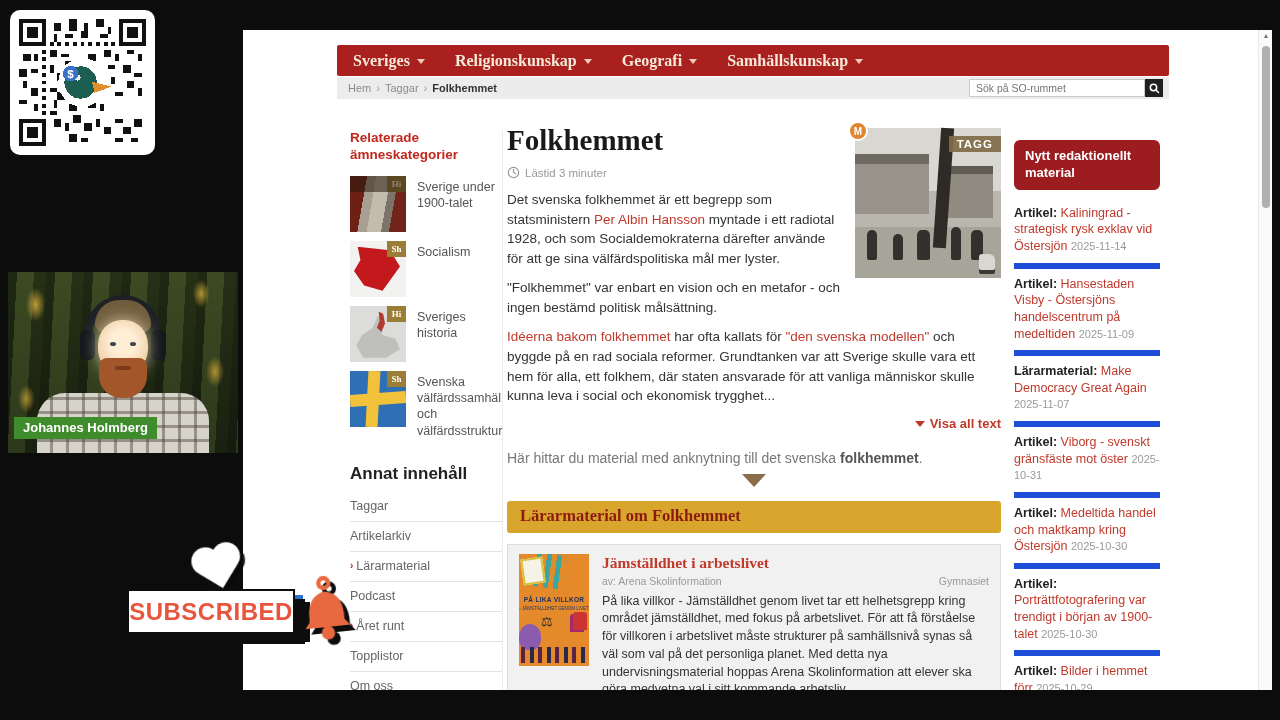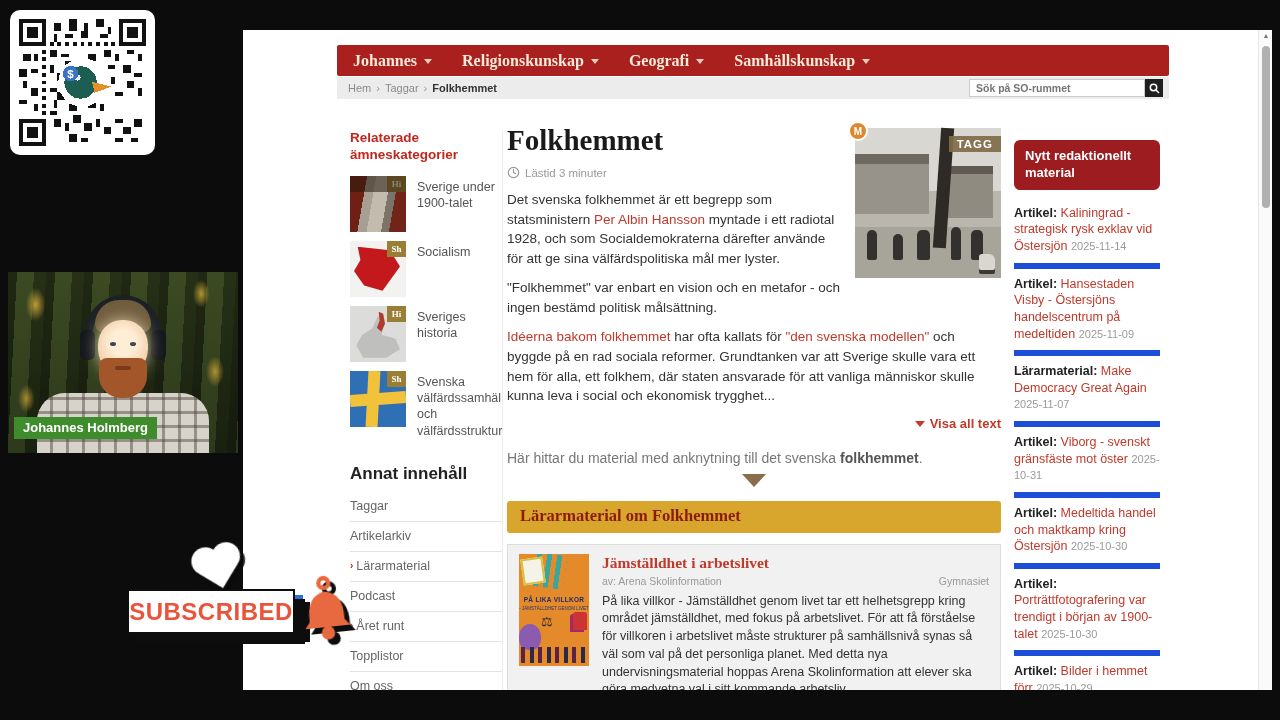--- a/index.html
+++ b/index.html
@@ -13,21 +13,21 @@
             display:flex; align-items:center; padding-left:16px; gap:30px; }
   .nav-item { color:#f7ead9; font-family:"Liberation Serif", serif; font-size:16px; font-weight:bold; display:flex; align-items:center; gap:7px; cursor:pointer; }
   .nav-chev { width:0; height:0; border-left:4px solid transparent; border-right:4px solid transparent; border-top:5px solid rgba(250,235,215,.85); margin-top:2px; }
 
   .crumbbar { position:absolute; left:94px; top:47px; width:832px; height:22px; background:#ececec;
               display:flex; align-items:center; padding:0 6px 0 11px; font-size:11px; color:#8a8a8a; }
   .crumb { margin-right:5px; }
   .crumb-sep { margin-right:5px; color:#999; }
   .crumb-last { color:#333; font-weight:bold; }
   .searchwrap { margin-left:auto; display:flex; align-items:center; }
-  .search-input { width:176px; height:18px; border:1px solid #ccc; font-size:10.5px; color:#777; padding:0 6px; background:#fff; font-family:"Liberation Sans", sans-serif;font-weight:bold; }
+  .search-input { width:176px; height:18px; border:1px solid #ccc; font-size:10.5px; color:#777; padding:0 6px; background:#fff; font-family:"Liberation Sans", sans-serif; }
   .search-btn { width:18px; height:18px; background:#1f1f1f; border:none; display:flex; align-items:center; justify-content:center; cursor:pointer; }
 
   
   .sidebar { position:absolute; left:107px; top:100px; width:152px; }
   .side-heading { color:#c0281e; font-weight:bold; font-size:13.5px; line-height:1.25; margin-bottom:12px; }
   .cat { display:flex; gap:11px; margin-bottom:9px; }
   .thumb { width:56px; height:56px; position:relative; flex:none; overflow:hidden; }
   .thumb .badge { position:absolute; top:0; right:0; width:19px; height:16px; background:#9a7e35; color:#fff; font-size:9px; font-weight:bold;
                   display:flex; align-items:center; justify-content:center; font-family:"Liberation Serif", serif; }
   .t-street { background: linear-gradient(100deg,#6d2013 0 26%,#a89f93 26% 40%,#c2bbae 40% 62%,#7c7468 62% 74%,#71241a 74%); }
@@ -159,21 +159,21 @@
 </style>
 </head>
 <body>
 
 <div class="stage">
 
   <div class="page">
 
     <div class="navbar">
       <div class="nav-item">
-        <span>Johannes</span>
+        <span>Sveriges</span>
         <span class="nav-chev"></span>
       </div>
       <div class="nav-item">
         <span>Religionskunskap</span>
         <span class="nav-chev"></span>
       </div>
       <div class="nav-item">
         <span>Geografi</span>
         <span class="nav-chev"></span>
       </div>

